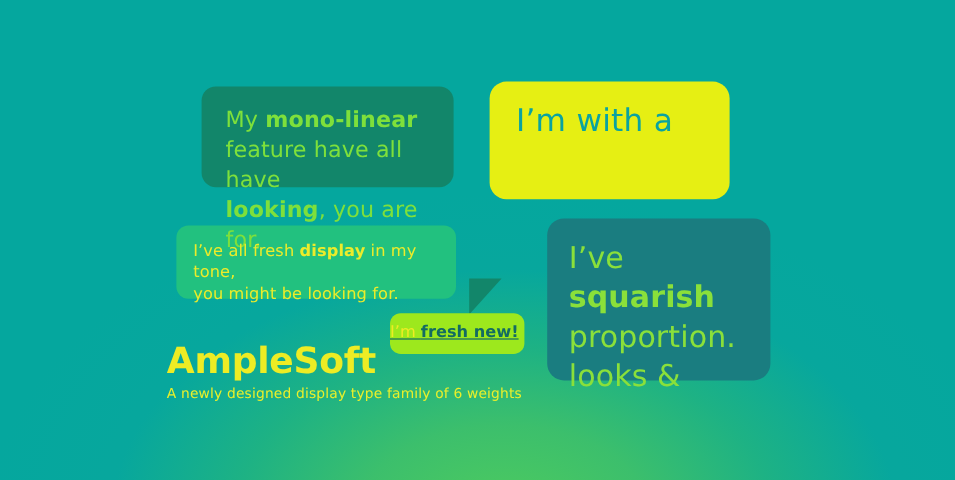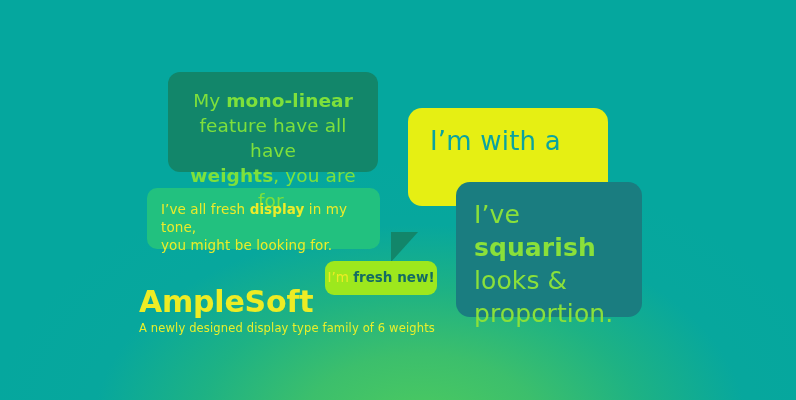--- a/index.html
+++ b/index.html
@@ -36,38 +36,38 @@
     box-sizing: border-box;
     z-index: 3;
   }
   .tail {
     position: absolute;
     width: 0; height: 0;
     z-index: 1;
   }
 
   
-  #b1 { left: 168px; top: 72px; width: 210px; height: 100px; text-align: center; }
+  #b1 { left: 168px; top: 72px; width: 210px; height: 84px; }
   #b1 .body { background: #12866a; }
   #b1 .txt {
     padding: 16px 20px 0 20px;
     font-size: 18.5px;
     line-height: 25px;
     color: #7ee03b;
     letter-spacing: .1px;
   }
   #b1 .tail {
     left: 223px; top: 160px;
     border-left: 0 solid transparent;
     border-right: 27px solid transparent;
     border-top: 30px solid #12866a;
   }
 
   
-  #b2 { left: 408px; top: 68px; width: 200px; height: 98px; margin-top: 40px; }
+  #b2 { left: 408px; top: 68px; width: 200px; height: 98px; }
   #b2 .body { background: #e6ef13; border-radius: 14px; }
   #b2 .txt {
     padding: 16px 22px 0 22px;
     font-size: 26px;
     line-height: 34px;
     color: #0aa3a0;
     letter-spacing: .2px;
   }
 
   
@@ -90,24 +90,24 @@
     line-height: 33px;
     color: #8ae03a;
     letter-spacing: .1px;
   }
 
   
   #b5 { left: 325px; top: 261px; width: 112px; height: 34px; }
   #b5 .body { background: #9de81d; border-radius: 9px; }
   #b5 .txt {
     padding: 8px 0 0 0;
-    text-align: center;
     font-size: 13.5px;
     line-height: 17px;
     color: #136b63;
+    text-decoration: underline;
   }
 
   .b1 { font-weight: bold; }
 
   
   #wordmark {
     position: absolute;
     left: 139px; top: 286px;
     z-index: 5;
   }
@@ -130,21 +130,21 @@
 <body>
 
 <div id="canvas">
 
   <div class="bubble" id="b1">
     <span class="tail"></span>
     <div class="body"></div>
     <div class="txt">
       <div><span>My </span><span class="b1">mono-linear</span></div>
       <div><span>feature have all have</span></div>
-      <div><span class="b1">weights</span><span>, you are for.</span></div>
+      <div><span class="b1">looking</span><span>, you are for.</span></div>
     </div>
   </div>
 
   <div class="bubble" id="b2">
 
     <div class="body"></div>
     <div class="txt">
       <div><span>I’m with a</span></div>
     </div>
   </div>
@@ -156,22 +156,22 @@
       <div><span>I’ve all fresh </span><span class="b1">display</span><span> in my tone,</span></div>
       <div><span>you might be looking for.</span></div>
     </div>
   </div>
 
   <div class="bubble" id="b4">
 
     <div class="body"></div>
     <div class="txt">
       <div><span>I’ve </span><span class="b1">squarish</span></div>
+      <div><span>proportion.</span></div>
       <div><span>looks &amp;</span></div>
-      <div><span>proportion.</span></div>
     </div>
   </div>
 
   <div class="bubble" id="b5">
 
     <div class="body"></div>
     <div class="txt">
       <div><span style="color:#edec24">I’m </span><span class="b1">fresh new!</span></div>
     </div>
   </div>

